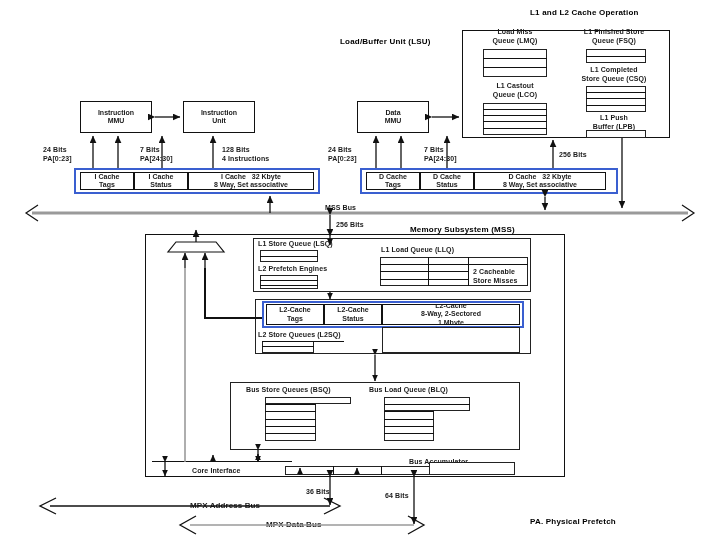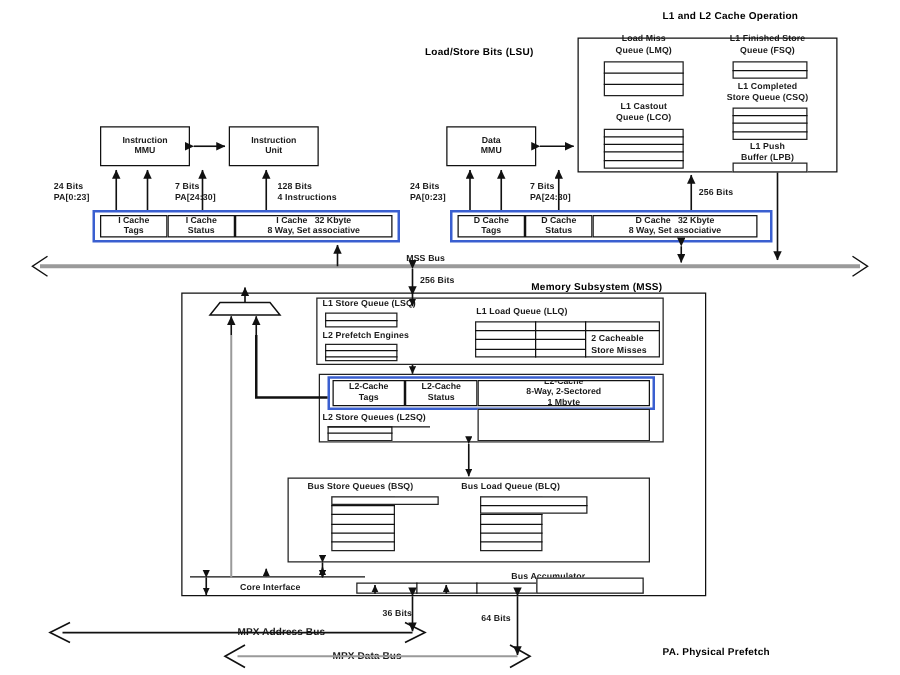--- a/index.html
+++ b/index.html
@@ -27,21 +27,21 @@
   .vline{position:absolute;background:#111;width:1.2px;}
   svg.ov{position:absolute;left:0;top:0;width:720px;height:540px;overflow:visible;pointer-events:none;}
 </style>
 </head>
 <body>
 
 <div id="root">
 
   <div class="title" style="left:530px;top:8px;">L1 and L2 Cache Operation</div>
 
-  <div class="title" style="left:340px;top:37px;">Load/Store Bits (LSU)</div>
+  <div class="title" style="left:340px;top:37px;">Load/Buffer Unit (LSU)</div>
 
   <div class="box" style="left:462px;top:30px;width:208px;height:108px;"></div>
 
   <div class="lbl c" style="left:472px;top:28px;width:86px;">Load Miss
 Queue (LMQ)</div>
   <div class="boxthin" style="left:483px;top:49px;width:64px;height:28px;"></div>
   <div class="hline" style="left:483px;top:58px;width:64px;"></div>
   <div class="hline" style="left:483px;top:67px;width:64px;"></div>
 
   <div class="lbl c" style="left:468px;top:82px;width:94px;">L1 Castout
@@ -116,21 +116,21 @@
     <span class="t">D Cache
 Status</span>
   </div>
   <div class="cell" style="left:474px;top:172px;width:132px;height:18px;">
     <span class="t">D Cache   32 Kbyte
 8 Way, Set associative</span>
   </div>
 
   <div class="lbl" style="left:325px;top:204px;">MSS Bus</div>
   <div class="lbl" style="left:336px;top:221px;">256 Bits</div>
-  <div class="title" style="left:425px;top:225px;text-align:right;">Memory Subsystem (MSS)</div>
+  <div class="title" style="left:410px;top:225px;text-align:right;">Memory Subsystem (MSS)</div>
 
   <div class="box" style="left:145px;top:234px;width:420px;height:243px;"></div>
 
   <div class="boxthin" style="left:253px;top:238px;width:278px;height:54px;"></div>
 
   <div class="lbl" style="left:258px;top:240px;">L1 Store Queue (LSQ)</div>
   <div class="boxthin" style="left:260px;top:250px;width:58px;height:12px;"></div>
   <div class="hline" style="left:260px;top:256px;width:58px;"></div>
 
   <div class="lbl" style="left:258px;top:265px;">L2 Prefetch Engines</div>

